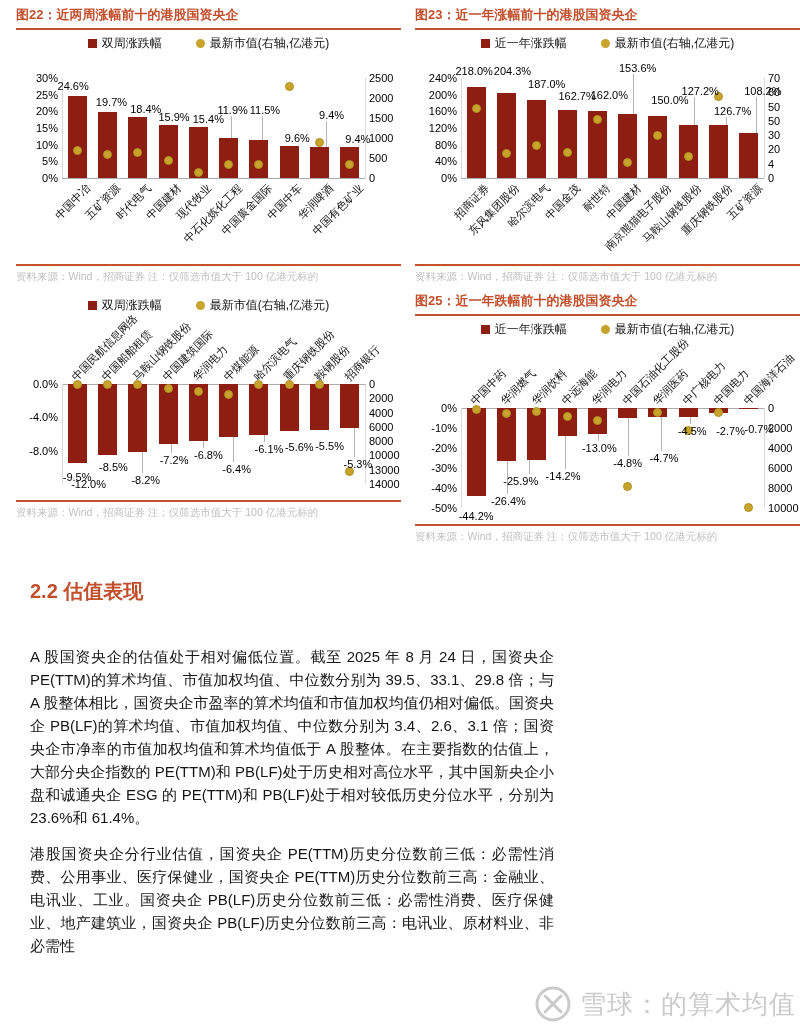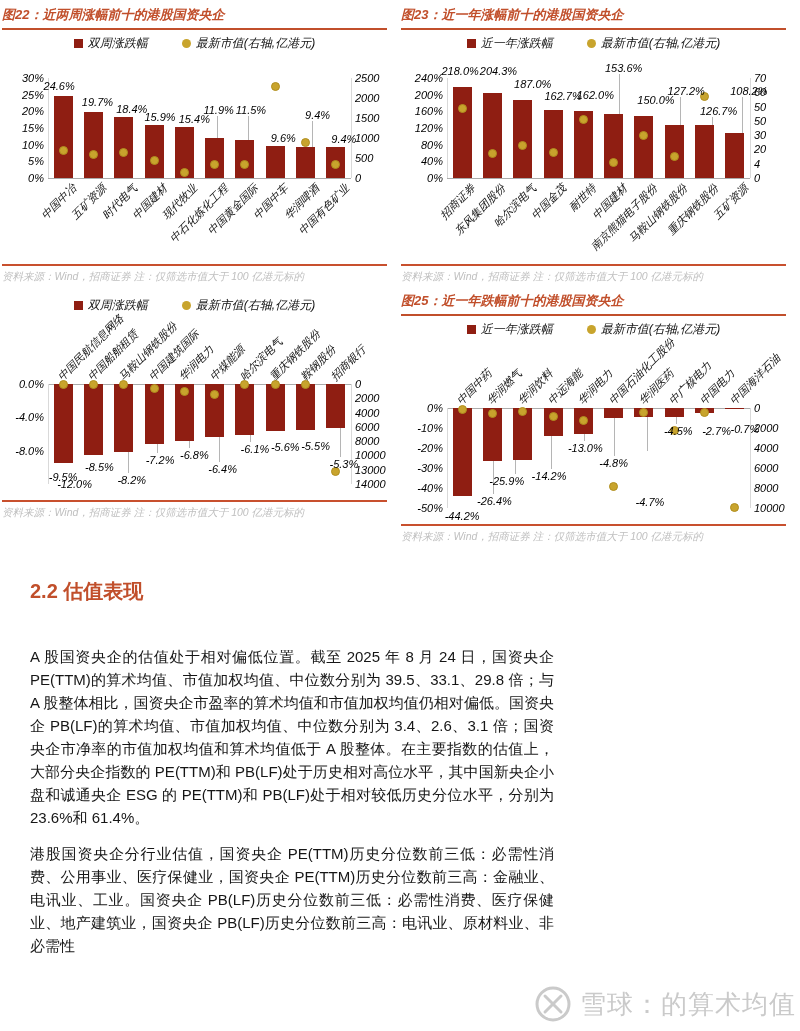--- a/index.html
+++ b/index.html
@@ -1,21 +1,21 @@
 <!DOCTYPE html>
 <html><head>
 <meta charset="utf-8">
 <style>
   :root{ --accent:#C14F2B; --bar:#8F1E12; --dot:#C8A42D; }
   *{box-sizing:border-box;}
   html,body{margin:0;padding:0;}
   body{width:800px;height:1031px;overflow:hidden;background:#ffffff;
        font-family:"Liberation Sans","DejaVu Sans",sans-serif;position:relative;}
-  .charts-grid{position:absolute;left:2px;top:6px;width:784px;display:grid;
-       grid-template-columns:385px 385px;column-gap:14px;row-gap:8px;font-style:italic;}
+  .charts-grid{position:absolute;left:16px;top:6px;width:784px;display:grid;
+       grid-template-columns:385px 385px;column-gap:14px;row-gap:8px;}
   .panel{position:relative;width:385px;}
   .ptitle{font-size:13px;font-weight:bold;color:var(--accent);padding-bottom:4px;
        border-bottom:2px solid var(--accent);white-space:nowrap;overflow:hidden;}
   .legend{display:flex;justify-content:center;gap:34px;font-size:12px;margin-top:5px;color:#111;align-items:center;}
   .lg-item{display:flex;align-items:center;}
   .lg-sq{width:9px;height:9px;background:var(--bar);display:inline-block;margin-right:5px;}
   .lg-dot{width:9px;height:9px;background:var(--dot);border-radius:50%;display:inline-block;margin-right:5px;}
   .plot{position:relative;height:100px;}
   .plot.upm{margin-top:26px;}
   .plot.down{margin-bottom:16px;}
@@ -337,21 +337,21 @@
         <i class="dot" style="left: 147.55px; top: 3.5px;"></i>
         <div class="bar" style="left: 172.85px; width: 19px; height: 26px; top: 0px;"></div>
         <span class="vlab" style="left: 184.35px; top: 34px; transform: translateX(-50%);">-13.0%</span>
         <i class="leader" style="left: 183.35px; top: 26px; height: 7px;"></i>
         <i class="dot" style="left: 177.85px; top: 7.5px;"></i>
         <div class="bar" style="left: 203.15px; width: 19px; height: 9.6px; top: 0px;"></div>
         <span class="vlab" style="left: 212.65px; top: 48.6px; transform: translateX(-50%);">-4.8%</span>
         <i class="leader" style="left: 212.65px; top: 9.6px; height: 38px;"></i>
         <i class="dot" style="left: 208.15px; top: 73.5px;"></i>
         <div class="bar" style="left: 233.45px; width: 19px; height: 9.4px; top: 0px;"></div>
-        <span class="vlab" style="left: 248.95px; top: 44.4px; transform: translateX(-50%); margin-top: 44px;">-4.7%</span>
+        <span class="vlab" style="left: 248.95px; top: 44.4px; transform: translateX(-50%);">-4.7%</span>
         <i class="leader" style="left: 245.95px; top: 9.4px; height: 34px;"></i>
         <i class="dot" style="left: 238.45px; top: 0.2px;"></i>
         <div class="bar" style="left: 263.75px; width: 19px; height: 9px; top: 0px;"></div>
         <span class="vlab" style="left: 277.25px; top: 17px; transform: translateX(-50%);">-4.5%</span>
         <i class="leader" style="left: 275.25px; top: 9px; height: 7px;"></i>
         <i class="dot" style="left: 268.75px; top: 17.8px;"></i>
         <div class="bar" style="left: 294.05px; width: 19px; height: 5.4px; top: 0px;"></div>
         <span class="vlab" style="left: 315.55px; top: 17.4px; transform: translateX(-50%);">-2.7%</span>
         <i class="dot" style="left: 299.05px; top: 0.2px;"></i>
         <div class="bar" style="left: 324.35px; width: 19px; height: 1.4px; top: 0px;"></div>

